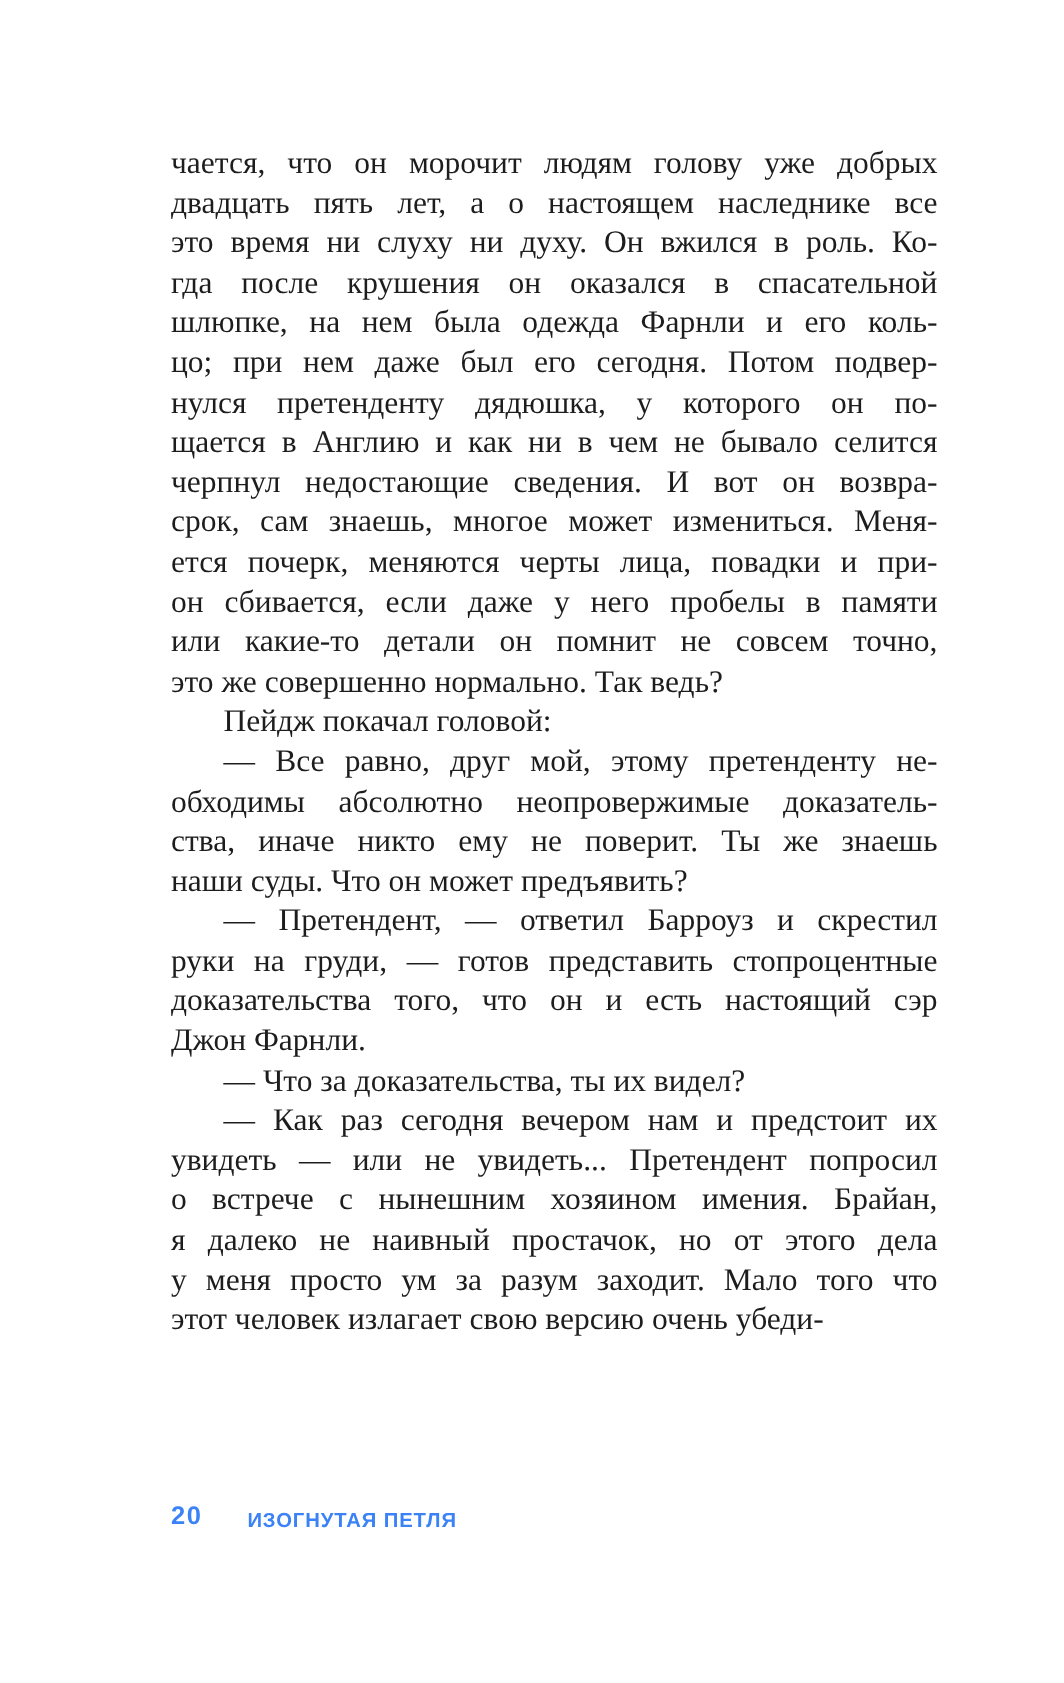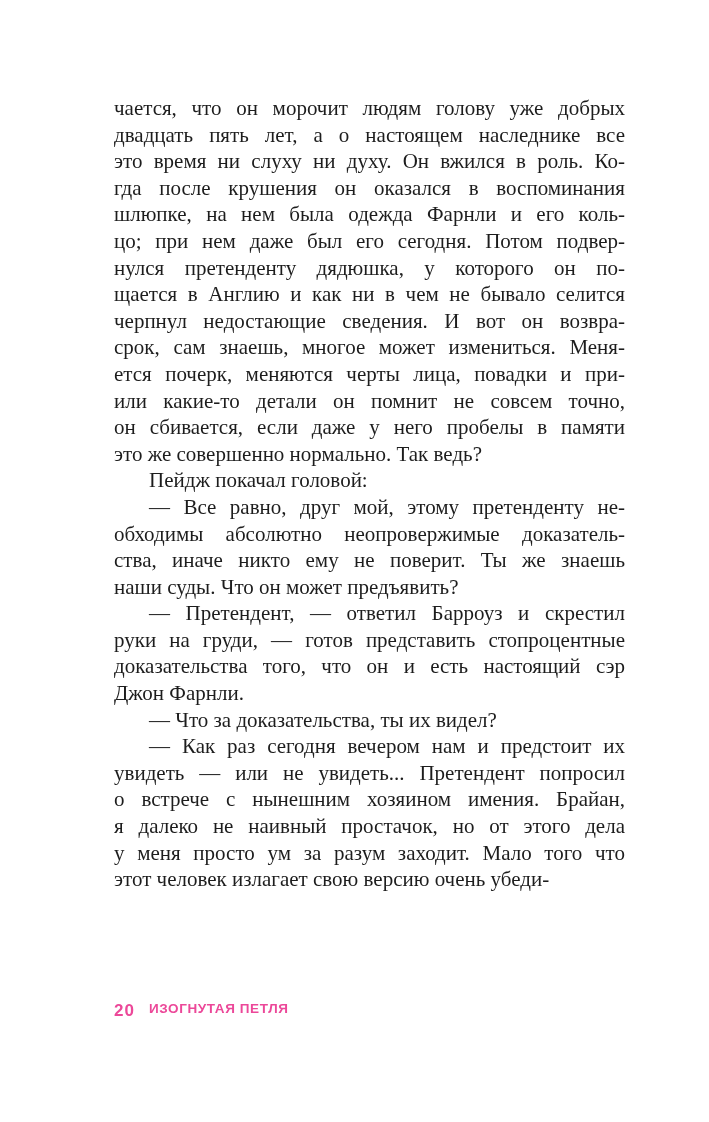--- a/index.html
+++ b/index.html
@@ -35,23 +35,23 @@
     text-align-last: left;
   }
   .line.indent {
     text-indent: 35px;
   }
   .footer {
     position: absolute;
     left: 114px;
     top: 1001px;
     display: flex;
-    align-items: flex-start;
-    gap: 14px;
-    color: #ec4899;
+    align-items: flex-end;
+    gap: 30px;
+    color: #3b82f6;
     font-family: "Liberation Sans", "DejaVu Sans", sans-serif;
   }
   .pagenum {
     font-size: 17px;
     font-weight: 700;
     letter-spacing: 1px;
   }
   .booktitle {
     font-size: 13.5px;
     font-weight: 700;
@@ -60,30 +60,30 @@
 </style>
 </head>
 <body>
 
 <div class="page">
   <div class="text-block" id="text-block">
       <div class="paragraph">
         <div class="line">чается, что он морочит людям голову уже добрых</div>
         <div class="line">двадцать пять лет, а о настоящем наследнике все</div>
         <div class="line">это время ни слуху ни духу. Он вжился в роль. Ко-</div>
-        <div class="line">гда после крушения он оказался в воспоминания</div>
+        <div class="line">гда после крушения он оказался в спасательной</div>
         <div class="line">шлюпке, на нем была одежда Фарнли и его коль-</div>
         <div class="line">цо; при нем даже был его сегодня. Потом подвер-</div>
         <div class="line">нулся претенденту дядюшка, у которого он по-</div>
         <div class="line">щается в Англию и как ни в чем не бывало селится</div>
         <div class="line">черпнул недостающие сведения. И вот он возвра-</div>
         <div class="line">срок, сам знаешь, многое может измениться. Меня-</div>
         <div class="line">ется почерк, меняются черты лица, повадки и при-</div>
+        <div class="line">он сбивается, если даже у него пробелы в памяти</div>
         <div class="line">или какие-то детали он помнит не совсем точно,</div>
-        <div class="line">он сбивается, если даже у него пробелы в памяти</div>
         <div class="line lastline">это же совершенно нормально. Так ведь?</div>
       </div>
       <div class="paragraph">
         <div class="line lastline indent">Пейдж покачал головой:</div>
       </div>
       <div class="paragraph">
         <div class="line indent">— Все равно, друг мой, этому претенденту не-</div>
         <div class="line">обходимы абсолютно неопровержимые доказатель-</div>
         <div class="line">ства, иначе никто ему не поверит. Ты же знаешь</div>
         <div class="line lastline">наши суды. Что он может предъявить?</div>

